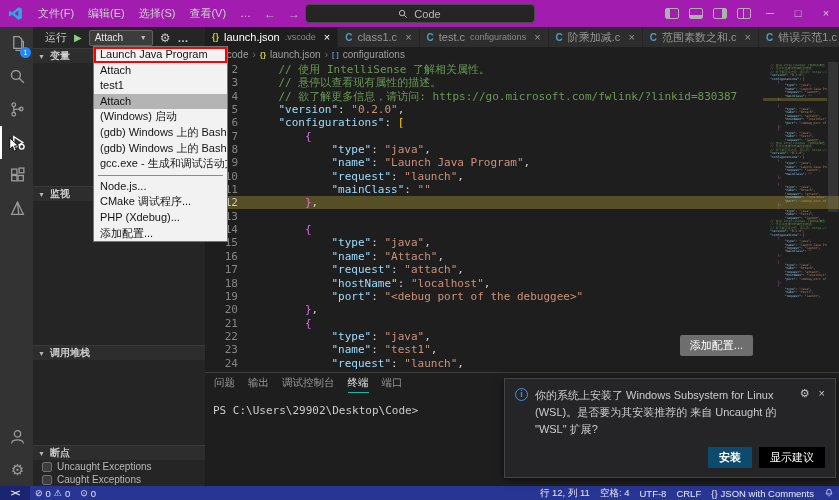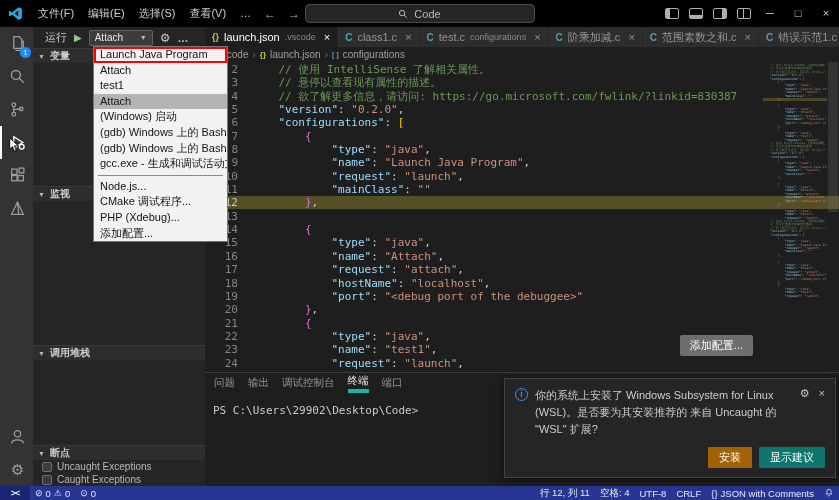--- a/index.html
+++ b/index.html
@@ -1,20 +1,20 @@
 <!DOCTYPE html>
 <html><head>
 <meta charset="utf-8">
 <style>
 *{box-sizing:border-box;margin:0;padding:0}
 body{background:#111;font-family:"Liberation Sans",sans-serif;-webkit-font-smoothing:antialiased}
 .app{position:relative;width:839px;height:500px;background:#1e1e1e;overflow:hidden;color:#ccc;margin:0 auto}
 
 
-.titlebar{position:absolute;left:0;top:0;right:0;height:27px;background:#000000;display:flex;align-items:center;font-size:11px;color:#cfcfcf;z-index:40}
+.titlebar{position:absolute;left:0;top:0;right:0;height:27px;background:#a21caf;display:flex;align-items:center;font-size:11px;color:#cfcfcf;z-index:40}
 .logo{width:15px;height:15px;margin:0 8px;flex:none}
 .menu-item{padding:0 7px;line-height:27px;white-space:nowrap}
 .nav-arrow{padding:0 6px;color:#b5b5b5;font-size:12px}
 .cmd-center{position:absolute;left:50%;top:4px;transform:translateX(-50%);width:230px;height:19px;background:#252526;border:1px solid #4a4a4a;border-radius:4px;display:flex;align-items:center;justify-content:center;gap:6px;color:#b8b8b8}
 .tb-right{position:absolute;right:0;top:0;height:27px;display:flex;align-items:center;gap:2px}
 .lay-ic{width:14px;height:11px;border:1px solid #b0b0b0;border-radius:2px;position:relative;margin:0 4px}
 .lay-ic::before{content:"";position:absolute;background:#b0b0b0}
 .lay-left::before{left:0;top:0;bottom:0;width:4px}
 .lay-bottom::before{left:0;right:0;bottom:0;height:3px}
 .lay-right::before{right:0;top:0;bottom:0;width:4px}
@@ -71,21 +71,21 @@
 .minimap{position:absolute;right:12px;top:2px;width:64px;bottom:0;z-index:2;overflow:hidden}
 .mm-line{height:3.4px;line-height:3.4px;white-space:pre;font-family:"DejaVu Sans Mono",monospace;font-size:3px;opacity:.85}
 .mm-line.hl{background:#564f26}
 .vscroll{position:absolute;right:0;top:0;width:12px;bottom:0;z-index:3}
 .vthumb{position:absolute;top:0;left:1px;right:1px;height:150px;background:rgba(121,121,121,.25)}
 
 
 .panel{position:absolute;left:0;right:0;bottom:0;height:114px;background:#1e1e1e;border-top:1px solid #3d3d3d}
 .panel-head{height:20px;display:flex;align-items:center;font-size:10.5px;padding:0 9px;gap:13px;color:#969696}
 .ptab{height:20px;display:flex;align-items:center;white-space:nowrap}
-.ptab.active{color:#e7e7e7;border-bottom:4px solid #14b8a6}
+.ptab.active{color:#e7e7e7;border-bottom:1px solid #14b8a6}
 .panel-right{margin-left:auto;display:flex;align-items:center;gap:8px;color:#c5c5c5}
 .pr-glyph{font-size:11px;line-height:1}
 .pwsh{display:flex;align-items:center;gap:4px;font-size:10px;color:#ccc}
 .term-body{padding:11px 8px;font-family:"DejaVu Sans Mono",monospace;font-size:11px;color:#cccccc}
 
 
 .notif{position:absolute;right:3px;bottom:22px;width:332px;background:#252528;border:1px solid #454545;box-shadow:0 2px 8px rgba(0,0,0,.6);z-index:60;padding:8px 10px 9px;font-size:11px}
 .n-row1{display:flex;gap:7px}
 .info-ic{flex:none;width:13px;height:13px;border-radius:50%;border:1.3px solid #3794ff;color:#3794ff;font-size:9px;display:flex;align-items:center;justify-content:center;font-weight:bold;margin-top:1px}
 .n-msg{flex:1;color:#cccccc;line-height:1.55}
@@ -458,22 +458,22 @@
   <div class="notif">
     <div class="n-row1">
       <span class="info-ic">i</span>
       <div class="n-msg">你的系统上安装了 Windows Subsystem for Linux (WSL)。是否要为其安装推荐的 来自 Uncaught 的 "WSL" 扩展?</div>
       <div class="n-tools">
         <span>⚙</span>
         <span>×</span>
       </div>
     </div>
     <div class="n-actions">
-      <button class="n-btn" style="background: #a16207;">安装</button>
-      <button class="n-btn" style="background: #0f766e;">显示建议</button>
+      <button class="n-btn" style="background: #0c4a6e; font-weight: bold;">安装</button>
+      <button class="n-btn" style="background: #000000;">显示建议</button>
     </div>
   </div>
 
   <div class="dropdown" id="dropdown">
       <div class="dd-item redbox">Launch Java Program</div>
       <div class="dd-item">Attach</div>
       <div class="dd-item">test1</div>
       <div class="dd-item sel">Attach</div>
       <div class="dd-item">(Windows) 启动</div>
       <div class="dd-item">(gdb) Windows 上的 Bash 附加</div>

